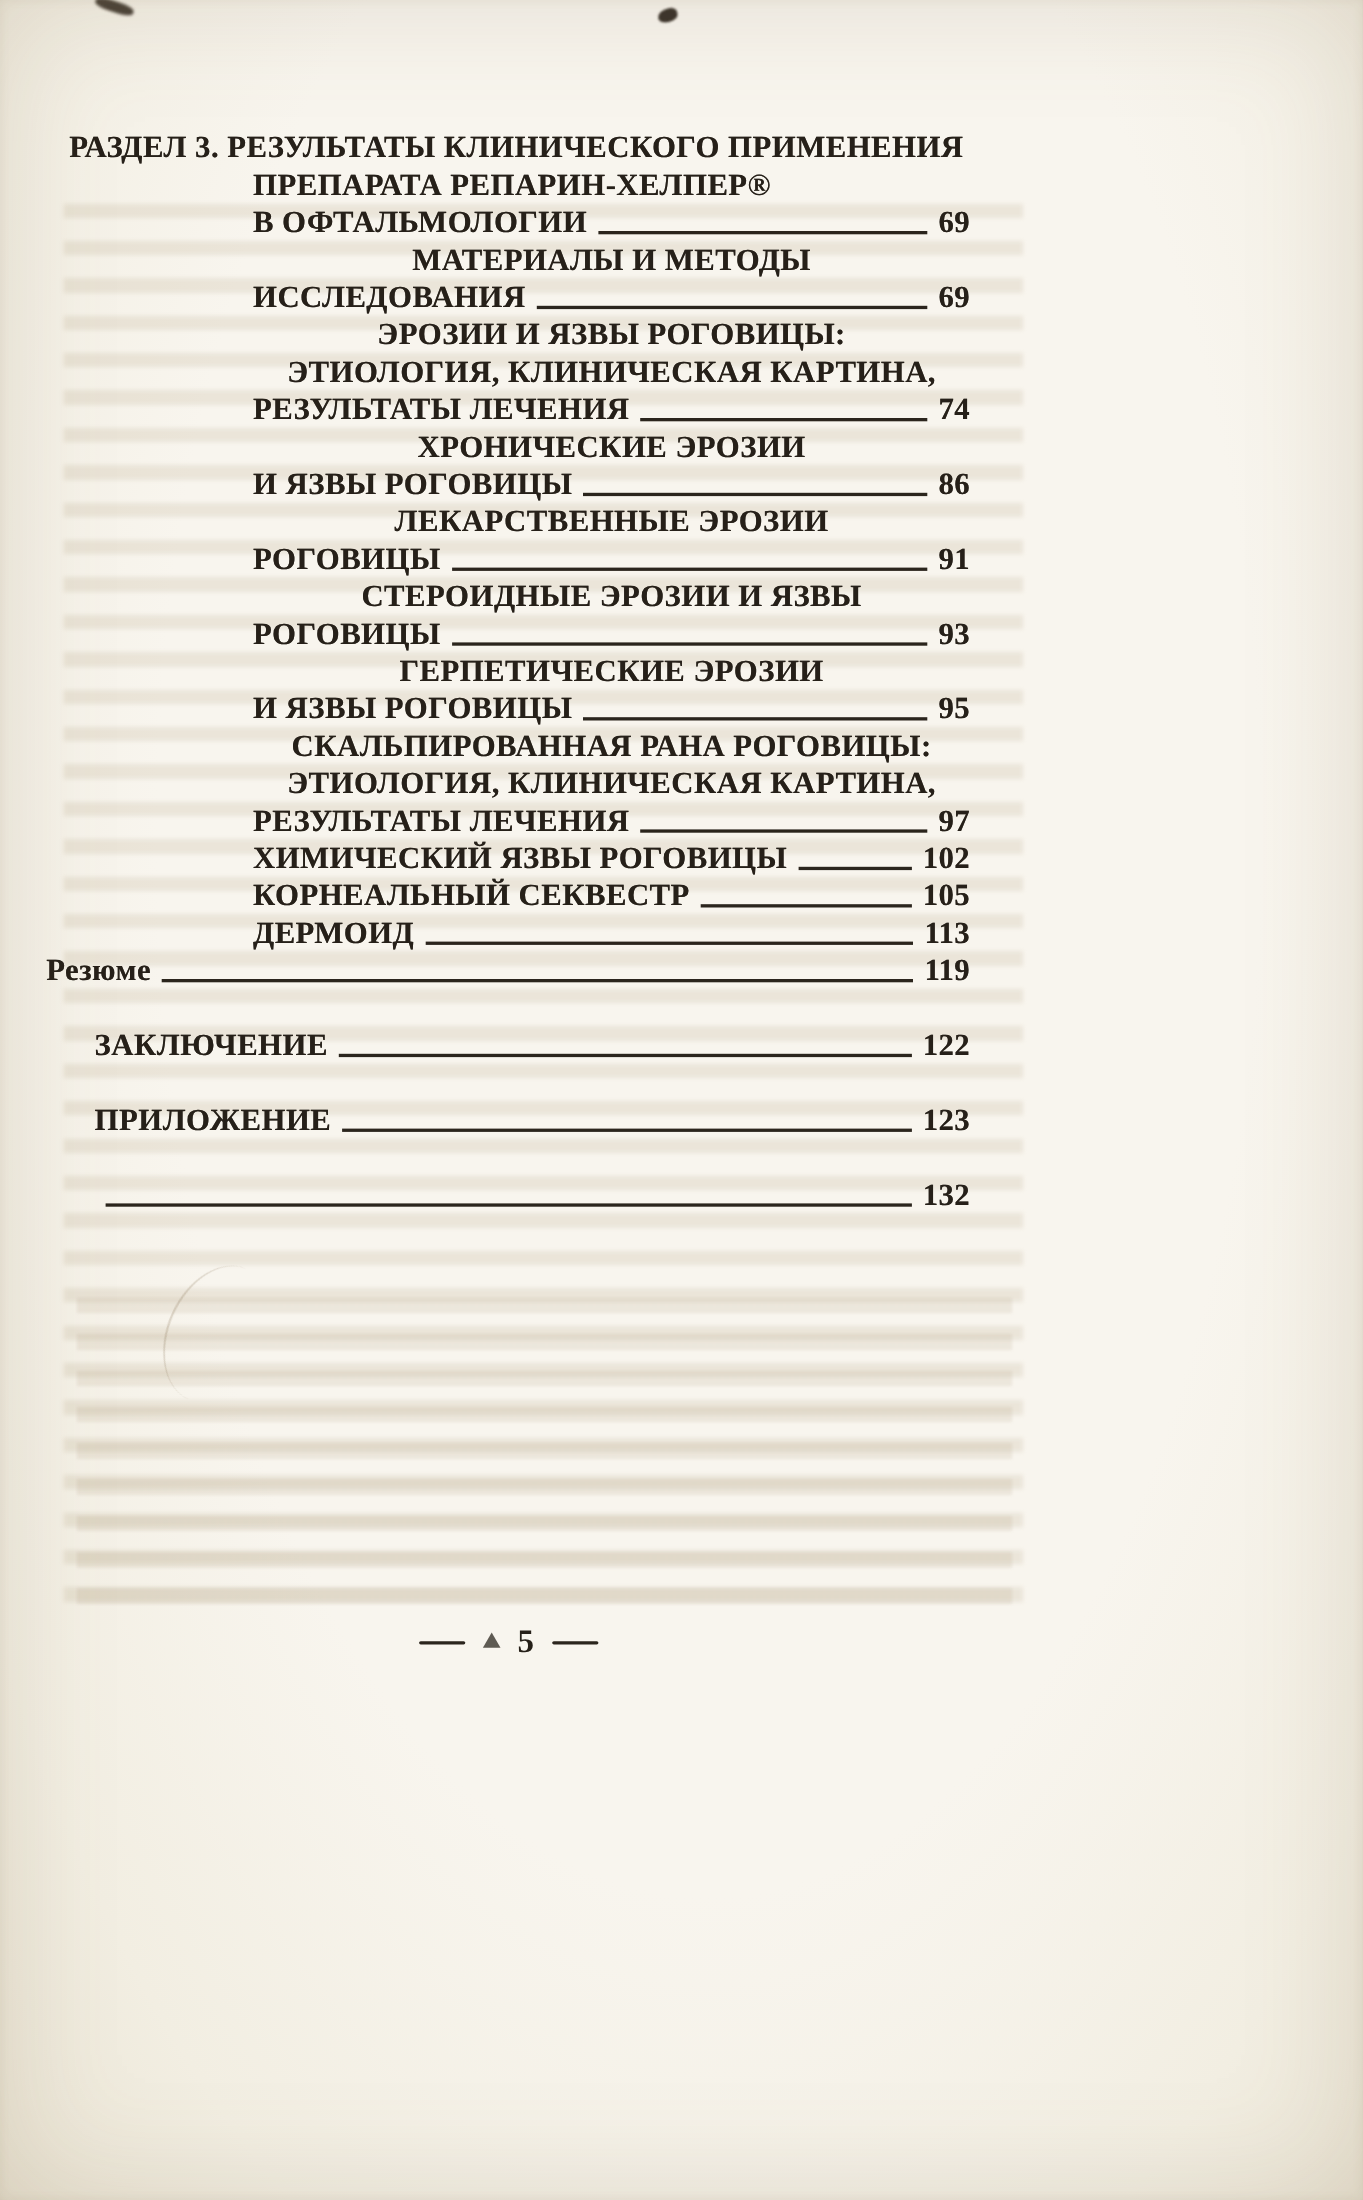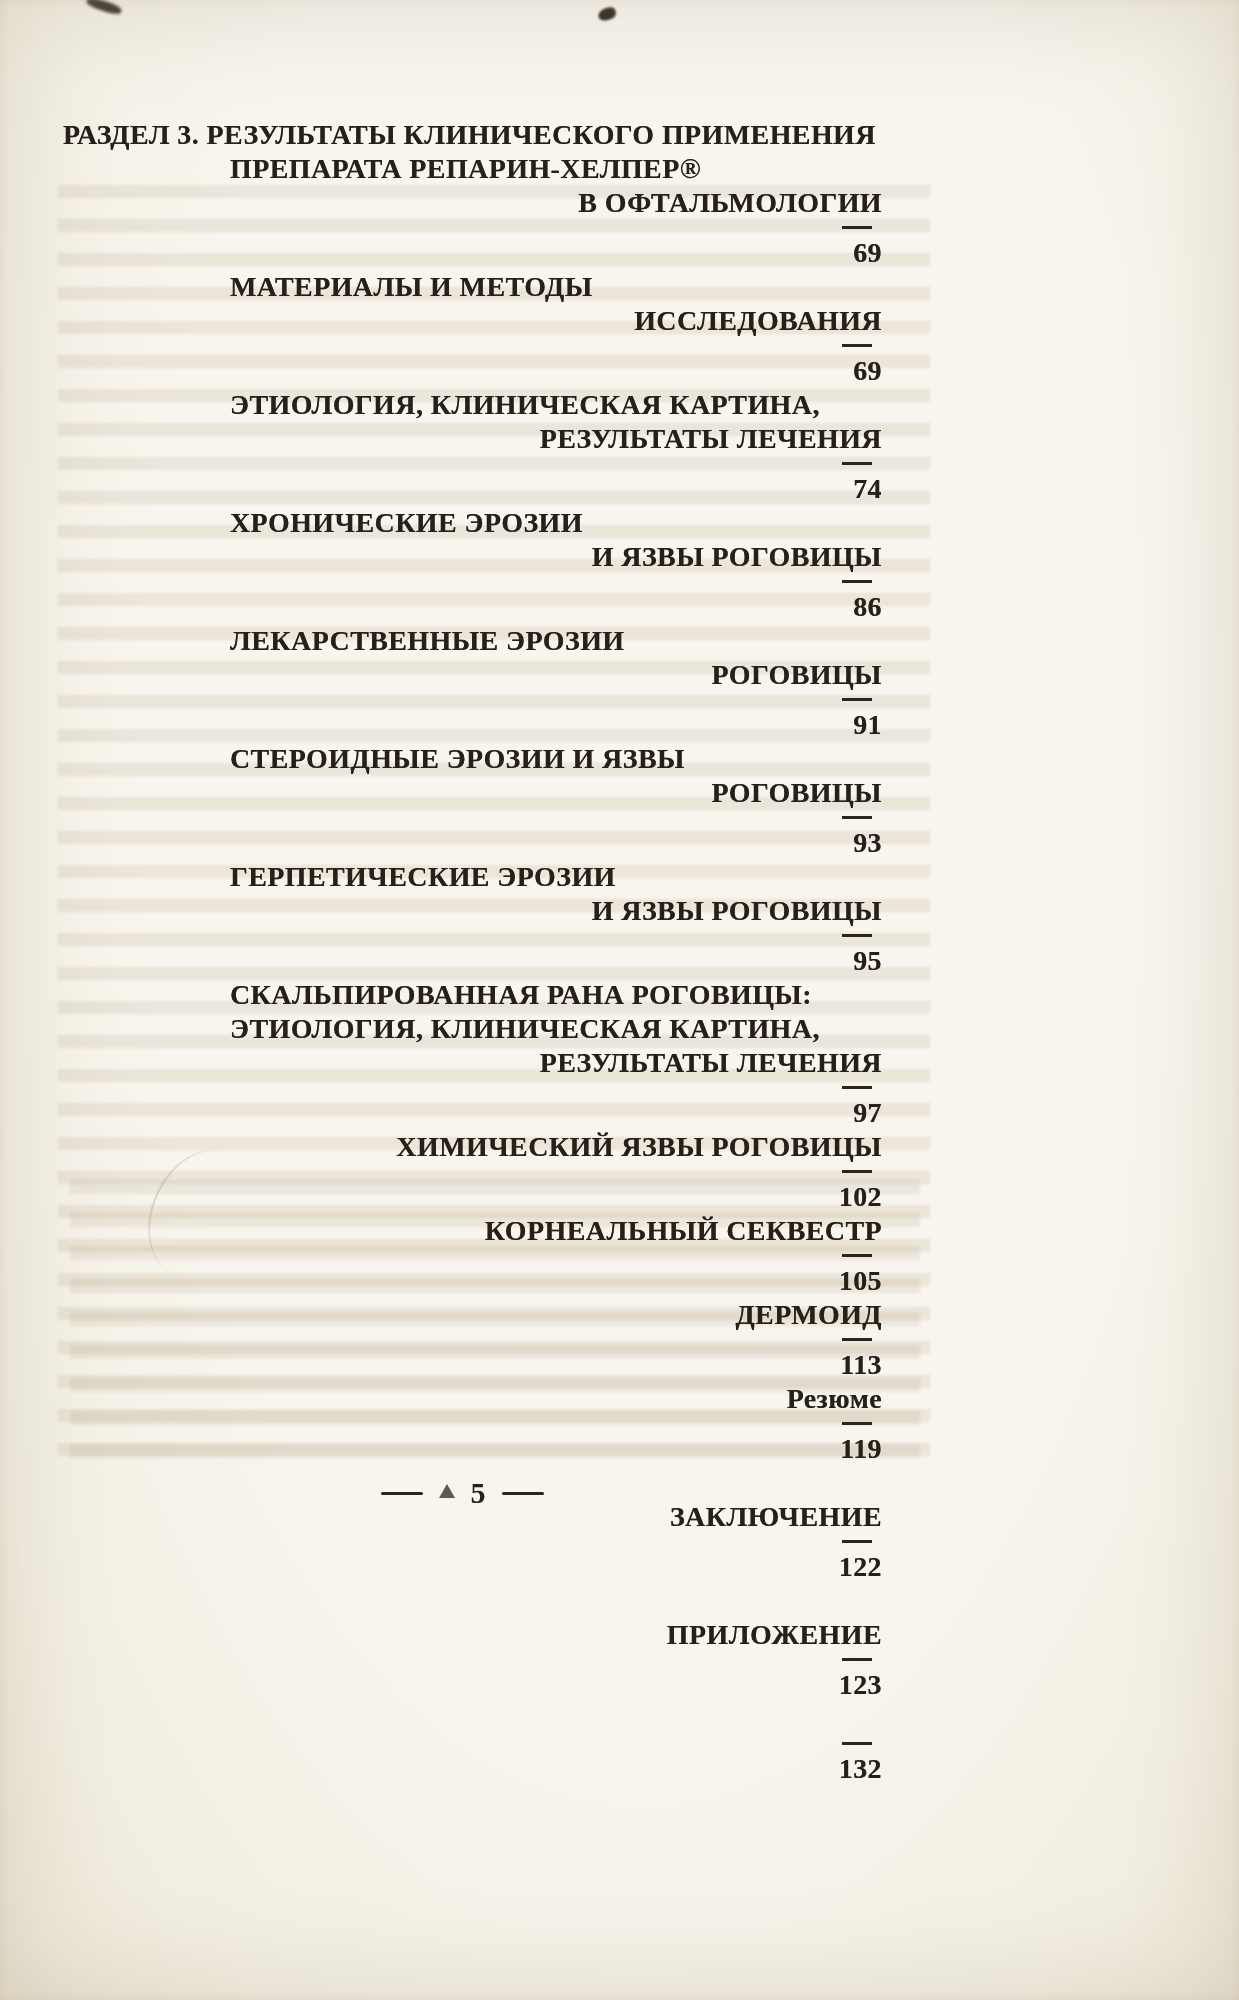--- a/index.html
+++ b/index.html
@@ -51,23 +51,23 @@
     position:absolute;top:118px;left:42px;width:840px;
     font-size:28px;font-weight:bold;line-height:34px;
     letter-spacing:0.4px;
     text-shadow:0 0 0.6px rgba(38,32,25,0.65);
   }
   .entry{margin:0;}
   .entry.spaced{margin-top:34px;margin-left:44px;}
   .line{white-space:nowrap;}
   .entry.section .line{padding-left:188px;}
   .entry.section .line.first{padding-left:21px;}
-  .entry.sub .line{padding-left:188px;}
+  .entry.sub .line{padding-left:188px;text-align:center;}
   .entry.top .line{padding-left:0;justify-content:space-between;}
-  .line.row{display:flex;align-items:flex-end;flex-direction:column;}
+  .line.row{display:flex;align-items:flex-end;}
   .line.row .t{flex:0 0 auto;}
   .leader{
     flex:1 1 auto;
     height:6px;
     border-bottom:3px solid #2b251d;
     margin:0 10px 7px 10px;
     min-width:30px;
   }
   .pg{flex:0 0 auto;}
 
@@ -108,20 +108,21 @@
       </div>
       <div class="entry sub">
         <div class="line first"><span class="t">МАТЕРИАЛЫ И МЕТОДЫ</span></div>
         <div class="line row">
           <span class="t">ИССЛЕДОВАНИЯ</span>
           <span class="leader"></span>
           <span class="pg">69</span>
         </div>
       </div>
       <div class="entry sub">
+        <div class="line first"><span class="t">ЭРОЗИИ И ЯЗВЫ РОГОВИЦЫ:</span></div>
         <div class="line"><span class="t">ЭТИОЛОГИЯ, КЛИНИЧЕСКАЯ КАРТИНА,</span></div>
         <div class="line row">
           <span class="t">РЕЗУЛЬТАТЫ ЛЕЧЕНИЯ</span>
           <span class="leader"></span>
           <span class="pg">74</span>
         </div>
       </div>
       <div class="entry sub">
         <div class="line first"><span class="t">ХРОНИЧЕСКИЕ ЭРОЗИИ</span></div>
         <div class="line row">

